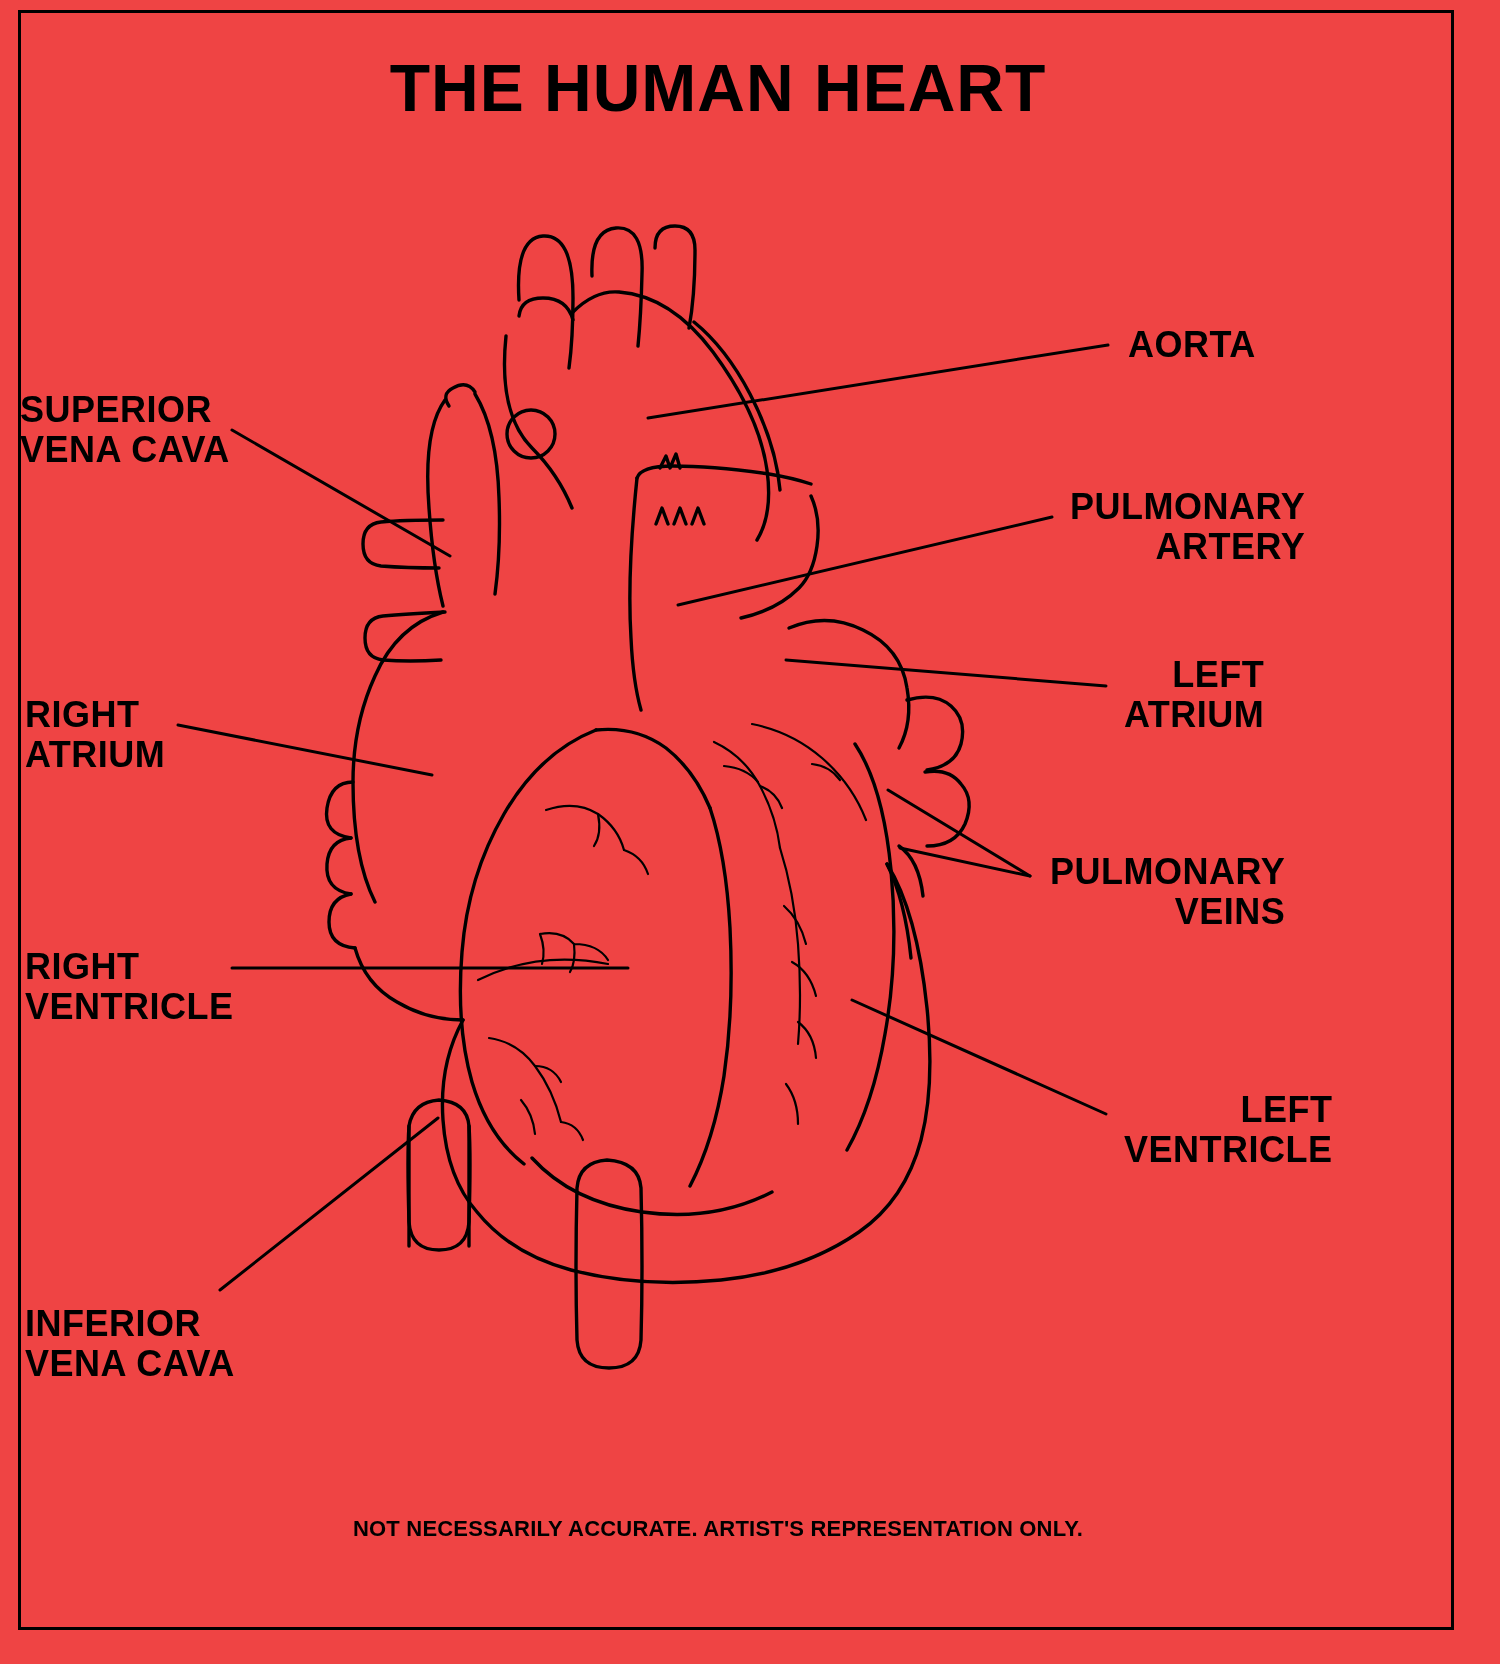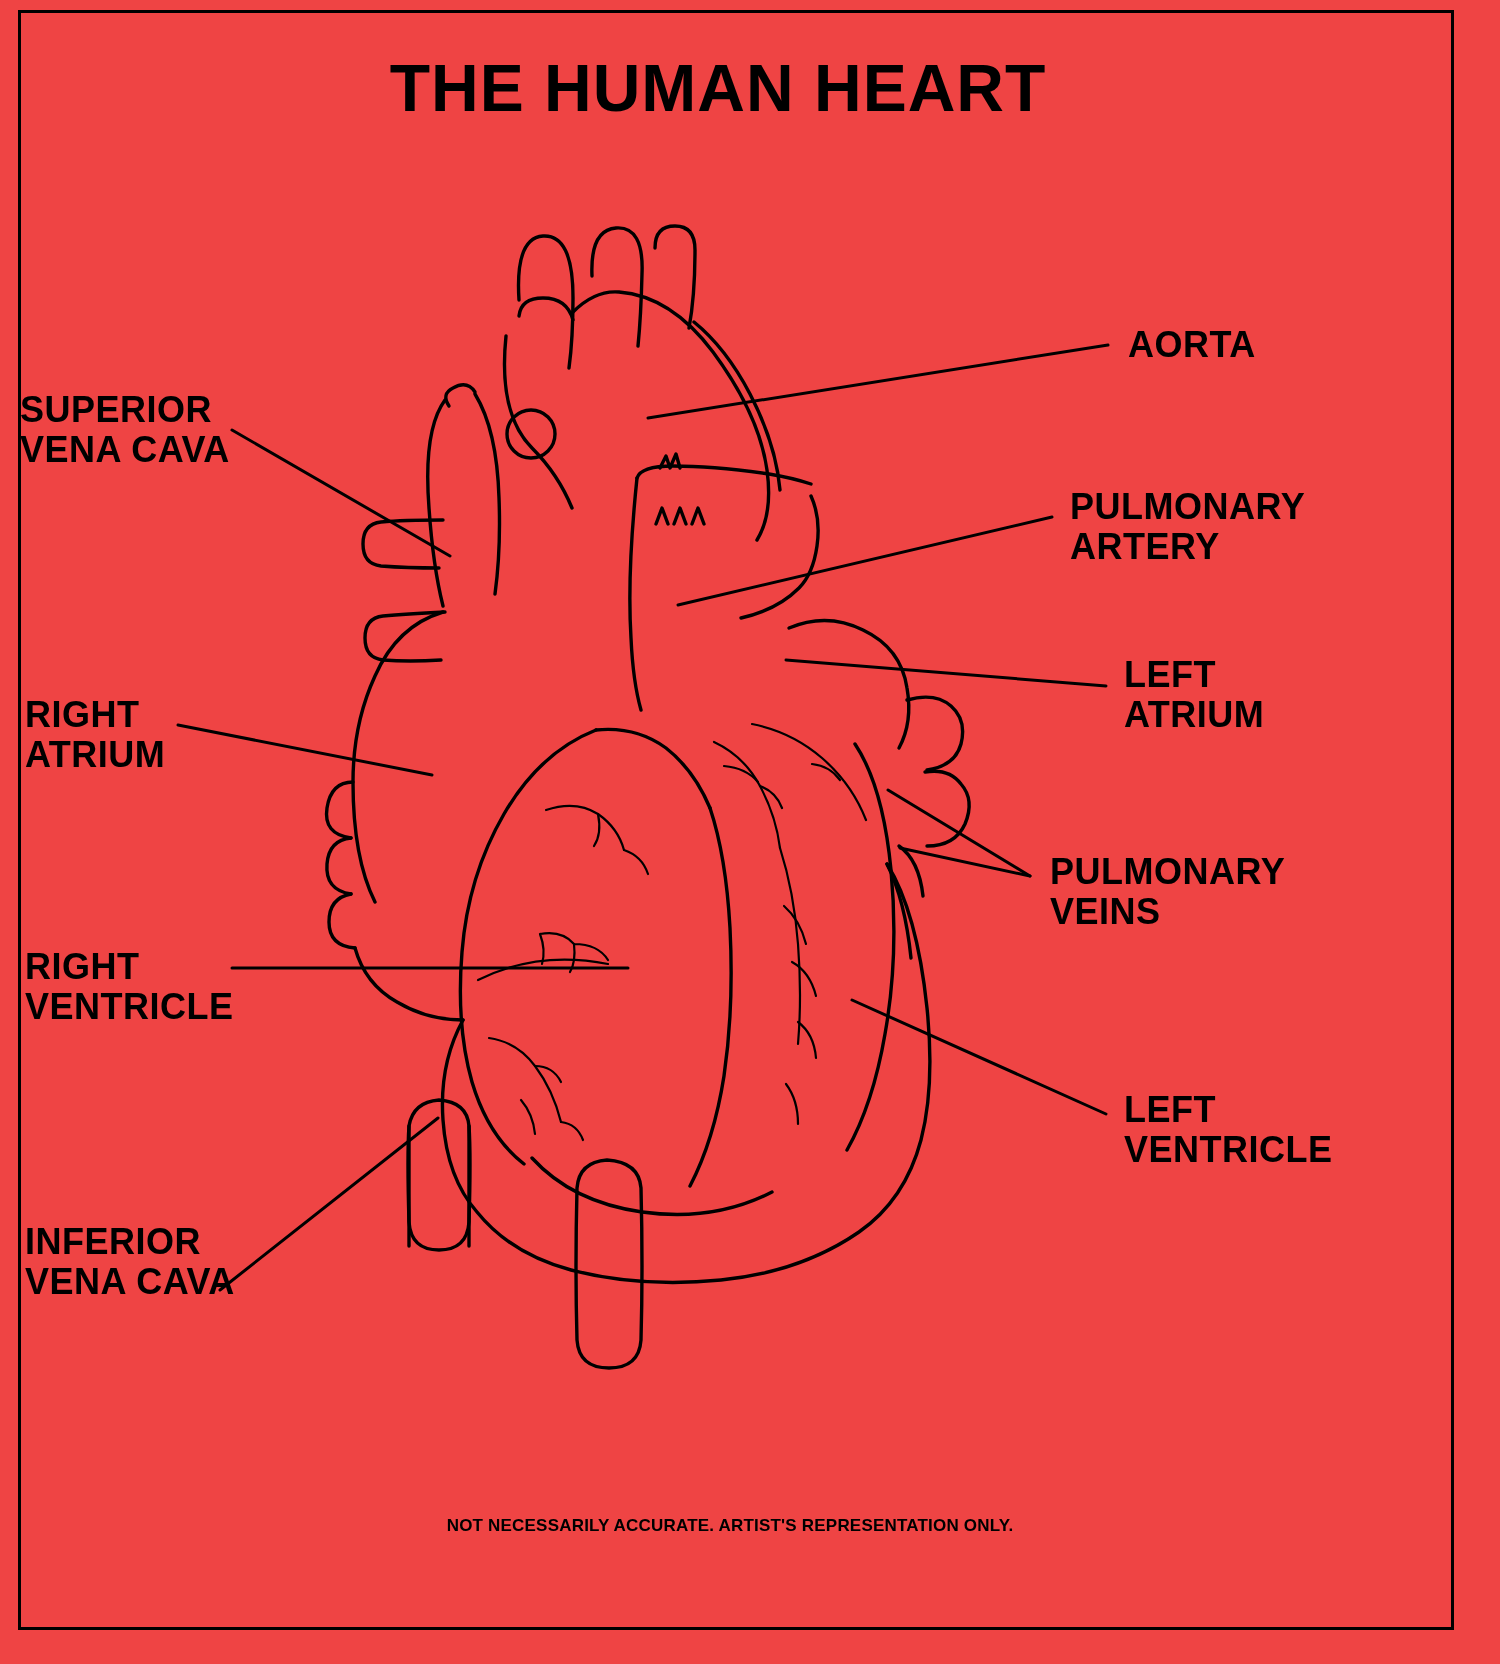--- a/index.html
+++ b/index.html
@@ -42,39 +42,39 @@
   }
   .label {
     position: absolute;
     font-size: 36px;
     font-weight: bold;
     line-height: 1.12;
     letter-spacing: 0.5px;
     white-space: pre-line;
   }
   .label.right-align { text-align: left; }
-  .label.left-align { text-align: left; }
+  .label.left-align { text-align: right; }
 
   #lbl-aorta        { left: 1128px; top: 325px; }
   #lbl-svc          { left: 20px;   top: 390px; }
   #lbl-pa           { left: 1070px; top: 487px; }
   #lbl-la           { left: 1124px; top: 655px; }
   #lbl-ra           { left: 25px;   top: 695px; }
   #lbl-pv           { left: 1050px; top: 852px; }
   #lbl-rv           { left: 25px;   top: 947px; }
   #lbl-lv           { left: 1124px; top: 1090px; }
-  #lbl-ivc          { left: 25px;   top: 1222px; }
+  #lbl-ivc          { left: 25px;   top: 1304px; }
 
   #disclaimer {
     position: absolute;
-    left: 12px;
+    left: 0;
     top: 1516px;
     width: 1436px;
     text-align: center;
-    font-size: 17px;
+    font-size: 22px;
     font-weight: bold;
     letter-spacing: 0.2px;
   }
   #art {
     position: absolute;
     left: 0;
     top: 0;
     width: 1436px;
     height: 1620px;
   }

